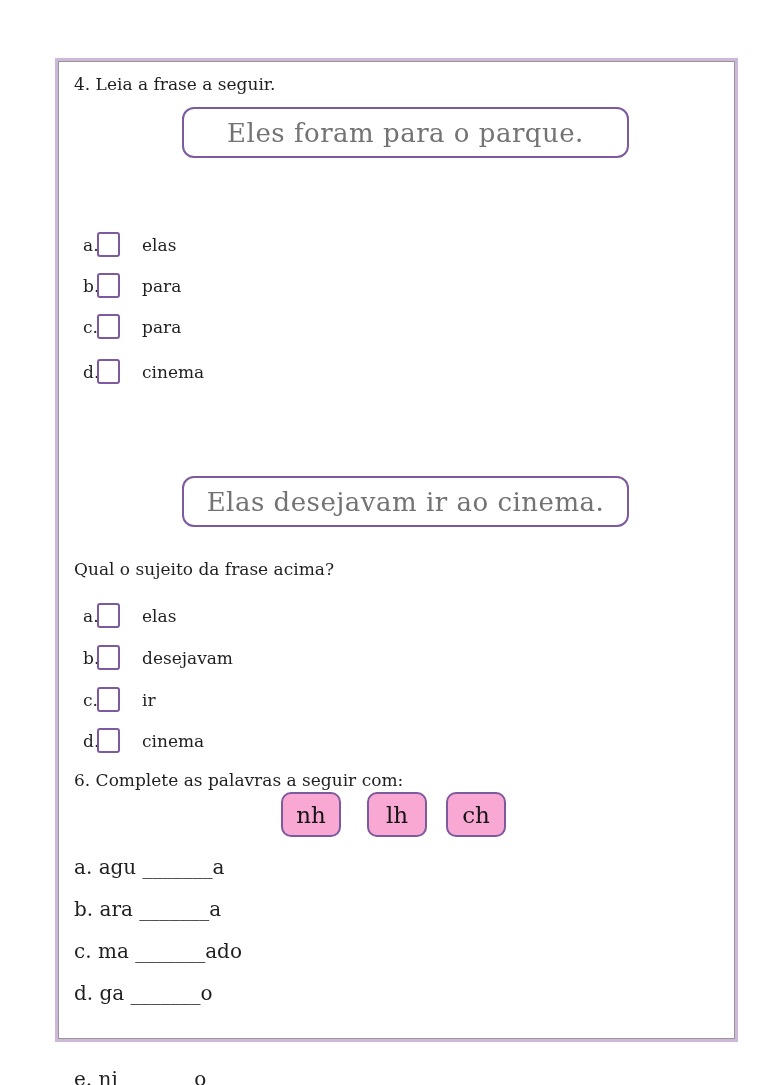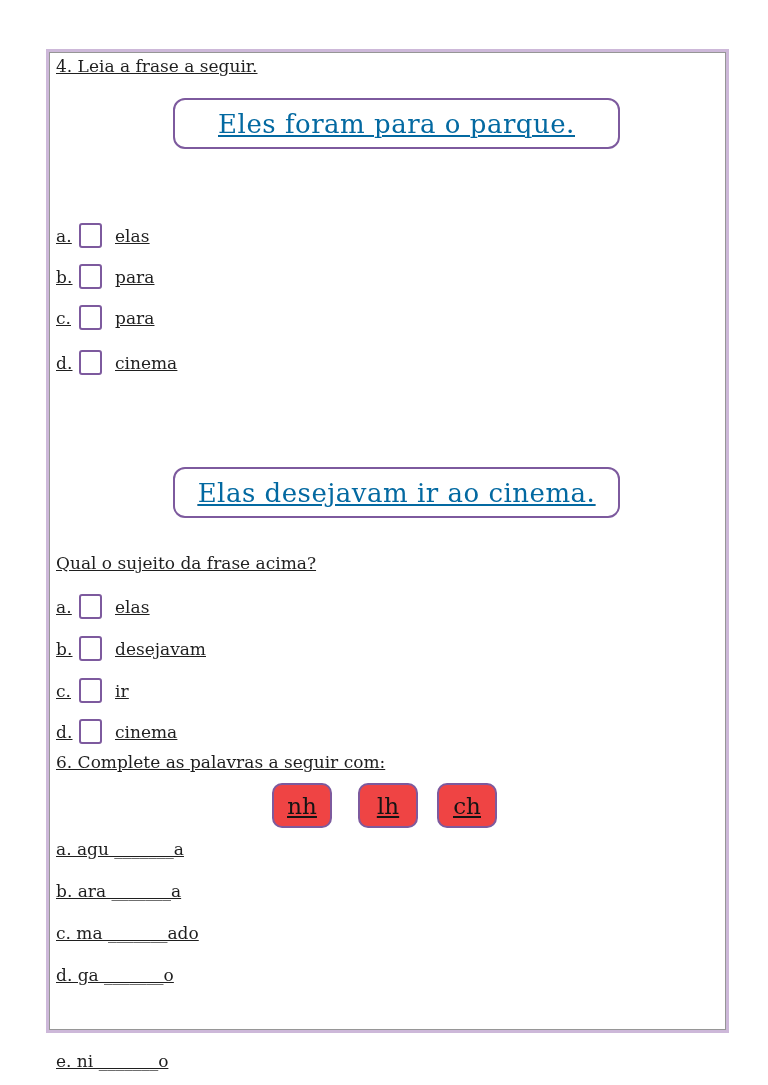--- a/index.html
+++ b/index.html
@@ -1,15 +1,15 @@
 <!DOCTYPE html>
 <html><head>
 <meta charset="utf-8">
 <style>
-  * { margin: 0; padding: 0; box-sizing: border-box; text-decoration: underline; }
+  * { margin: 0; padding: 9px; box-sizing: border-box; }
   html, body { background: #ffffff; }
   body {
     width: 768px; height: 1085px;
     position: relative;
     font-family: "DejaVu Serif", serif;
     color: #1f1f1f;
     overflow: hidden;
   }
   .frame {
     position: absolute;
@@ -32,21 +32,21 @@
     border: 2px solid #7d5a9e;
     border-radius: 12px;
     background: #ffffff;
     display: flex;
     align-items: center;
     justify-content: center;
   }
   .sentence-text {
     font-size: 26px;
     letter-spacing: 0.5px;
-    color: #0369a1;
+    color: #737373;
     white-space: nowrap;
   }
   .option-row {
     left: 6px;
     height: 27px;
     display: flex;
     align-items: center;
     font-size: 17px;
     white-space: nowrap;
   }
@@ -58,29 +58,29 @@
     border-radius: 3px;
     background: #ffffff;
     margin: 0 13px 0 1px;
     cursor: pointer;
   }
   .digraph-box {
     top: 730px;
     width: 60px; height: 45px;
     border: 2px solid #7d5a9e;
     border-radius: 10px;
-    background: #ef4444;
+    background: #f9a8d4;
     display: flex;
     align-items: center;
     justify-content: center;
     font-size: 23px;
     color: #141414;
   }
   .fill-item {
-    font-size: 17px;
+    font-size: 20px;
     line-height: 21px;
     left: 6px;
     white-space: nowrap;
   }
 </style>
 </head>
 <body>
 
 <div class="frame">
 
@@ -110,21 +110,21 @@
     <span class="opt-letter">d.</span>
     <span class="checkbox"></span>
     <span class="opt-label">cinema</span>
   </div>
 
 
   <div class="abs sentence-box" style="top:414px">
     <span class="sentence-text">Elas desejavam ir ao cinema.</span>
   </div>
 
-  <div class="abs text-line" style="top:500px">Qual o sujeito da frase acima?</div>
+  <div class="abs text-line" style="top:488px">Qual o sujeito da frase acima?</div>
 
   <div class="abs option-row" style="top:540px">
     <span class="opt-letter">a.</span>
     <span class="checkbox"></span>
     <span class="opt-label">elas</span>
   </div>
   <div class="abs option-row" style="top:582px">
     <span class="opt-letter">b.</span>
     <span class="checkbox"></span>
     <span class="opt-label">desejavam</span>

